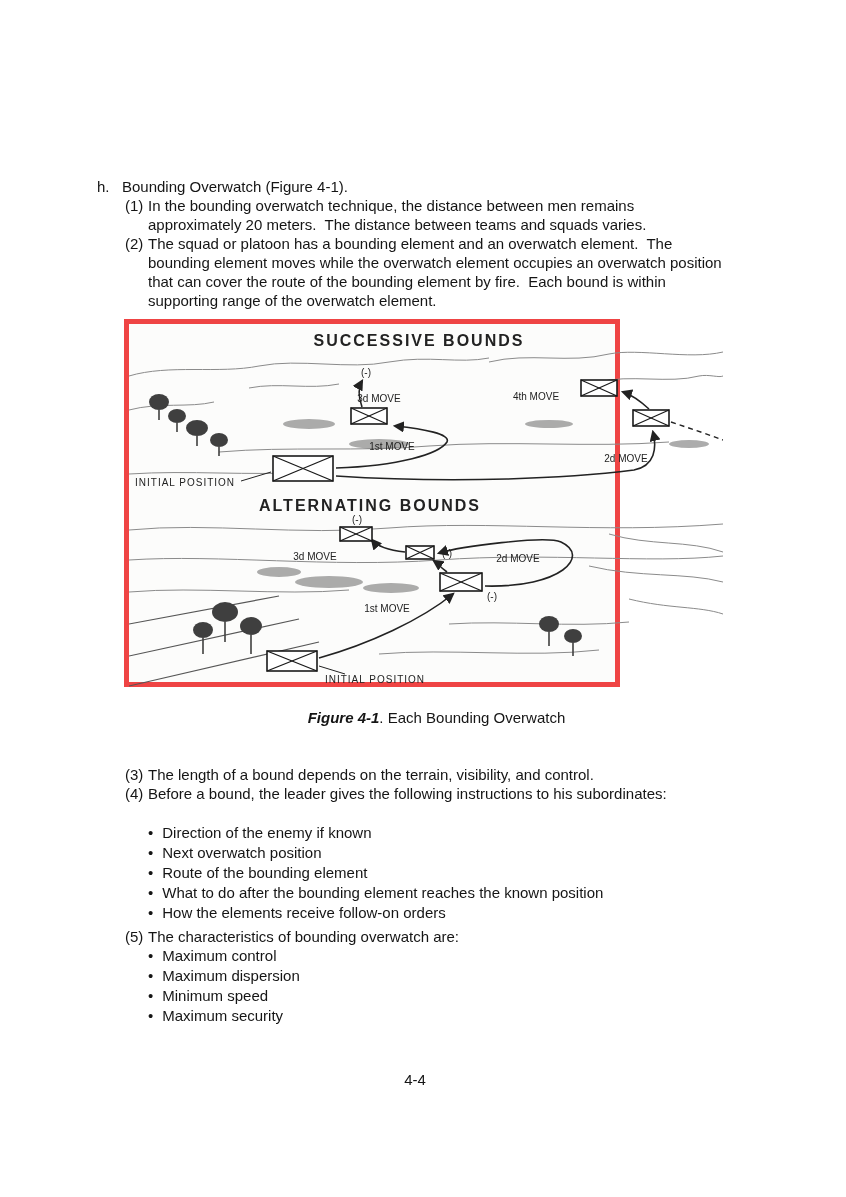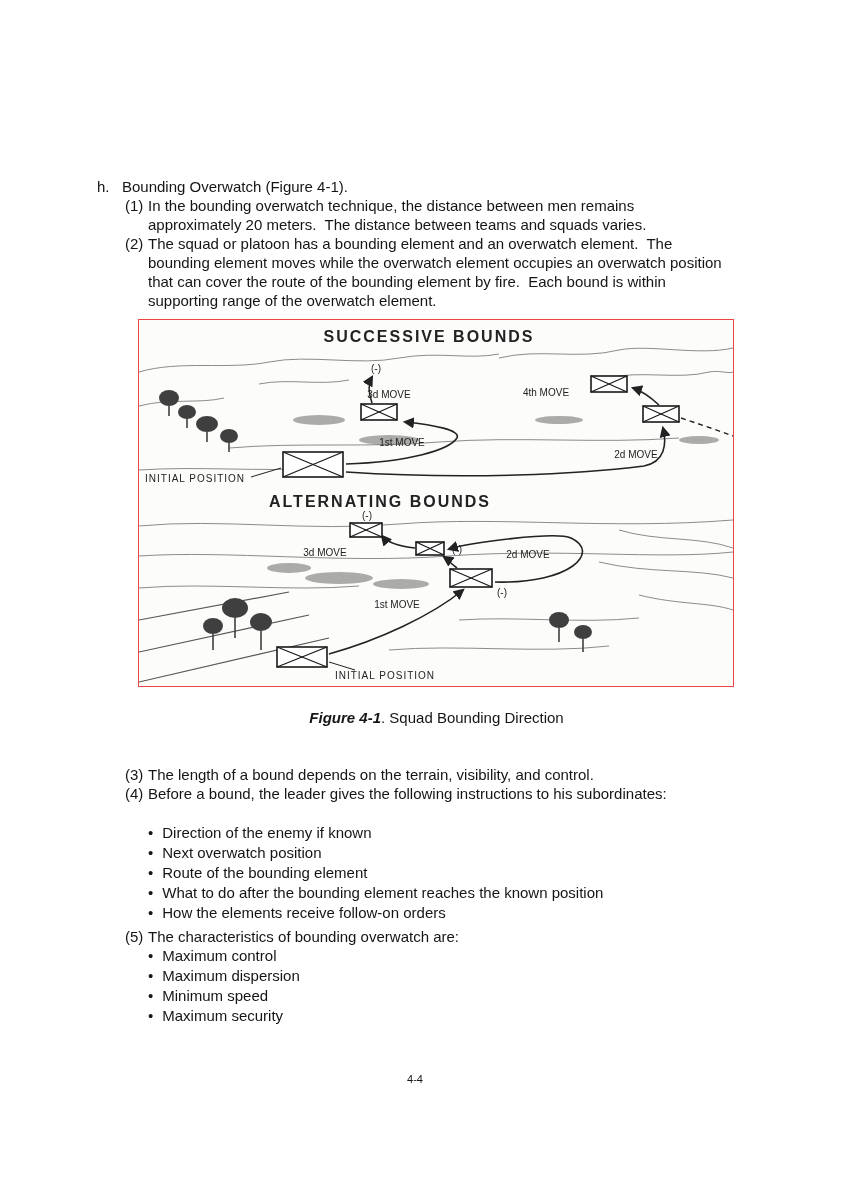--- a/index.html
+++ b/index.html
@@ -20,30 +20,30 @@
   .num { flex:0 0 23px; }
   .ptext { flex:1; max-width:578px; white-space:pre-wrap; }
   .bullets { margin-left:26px; }
   .bullet { display:flex; line-height:20px; }
   .bullet::before { content:"\2022"; margin-right:9px; font-size:15px; }
   .gap-lg { margin-top:38px; }
   .gap-sm { margin-top:4px; }
   .bullets4 { margin-top:20px; }
 
   .figure-wrap {
-    margin:9px 0 0 16px; width:596px; height:368px;
-    border:1px solid #ef4444; background:#fcfcfb;
+    margin:9px 0 0 2px; width:496px; height:368px;
+    border:5px solid #ef4444; background:#fcfcfb;
   }
   .figure-wrap svg { display:block; }
   .fig-caption { text-align:center; margin-top:21px; font-size:15px; }
   .fig-caption .bold { font-weight:bold;font-style:italic; }
 
   .page-number {
     position:absolute; left:0; right:16px; top:1070px;
-    text-align:center; font-size:11px;
+    text-align:center; font-size:15px;
   }
 
   
   .terrain { stroke:#8b8b8b; stroke-width:1; fill:none; }
   .terrain-dark { stroke:#565656; stroke-width:1.2; fill:none; }
   .tree { fill:#3f3f3f; }
   .trunk { stroke:#3f3f3f; stroke-width:1.6; }
   .scrub { fill:#5a5a5a; opacity:0.5; }
   .unit rect { fill:#ffffff; stroke:#1a1a1a; stroke-width:1.6; }
   .unit line { stroke:#1a1a1a; stroke-width:1.3; }
@@ -210,21 +210,21 @@
             <text class="fig-label" x="313" y="233" text-anchor="start">(-)</text>
             <text class="fig-label" x="389" y="238" text-anchor="middle">2d MOVE</text>
             <text class="fig-label" x="363" y="276" text-anchor="middle">(-)</text>
             <text class="fig-label" x="258" y="288" text-anchor="middle">1st MOVE</text>
             <text class="fig-label-sp" x="246" y="359" text-anchor="middle">INITIAL POSITION</text>
           </g>
         </svg>
       </div>
 
       <div class="fig-caption">
-        <span class="bold">Figure 4-1</span><span>. Squad Bounding Direction</span>
+        <span class="bold">Figure 4-1</span><span>. Each Bounding Overwatch</span>
       </div>
 
       <div class="numbered gap-lg">
         <span class="num">(3)</span>
         <span class="ptext">The length of a bound depends on the terrain, visibility, and control.</span>
       </div>
 
       <div class="numbered">
         <span class="num">(4)</span>
         <span class="ptext">Before a bound, the leader gives the following instructions to his subordinates:</span>

